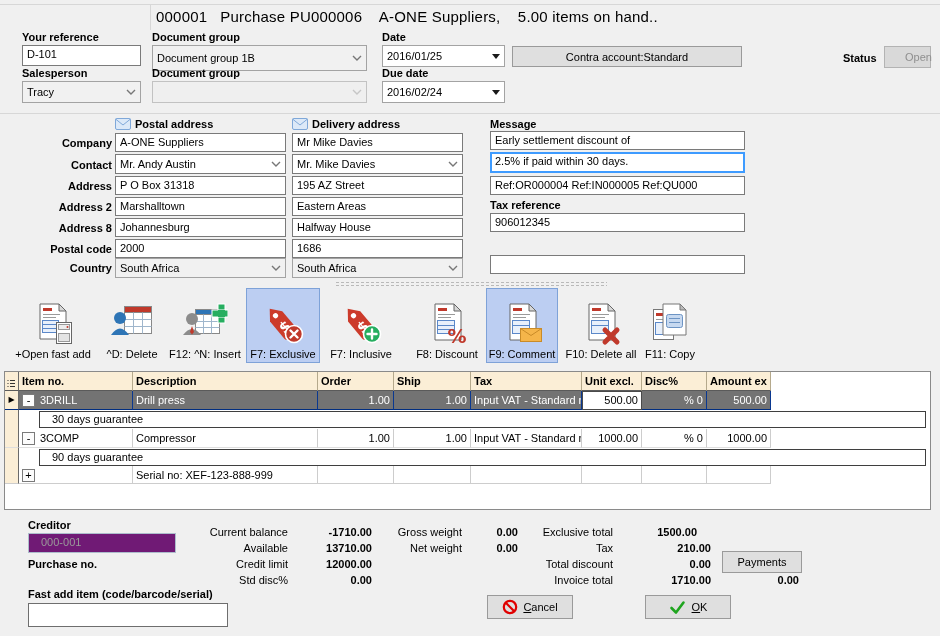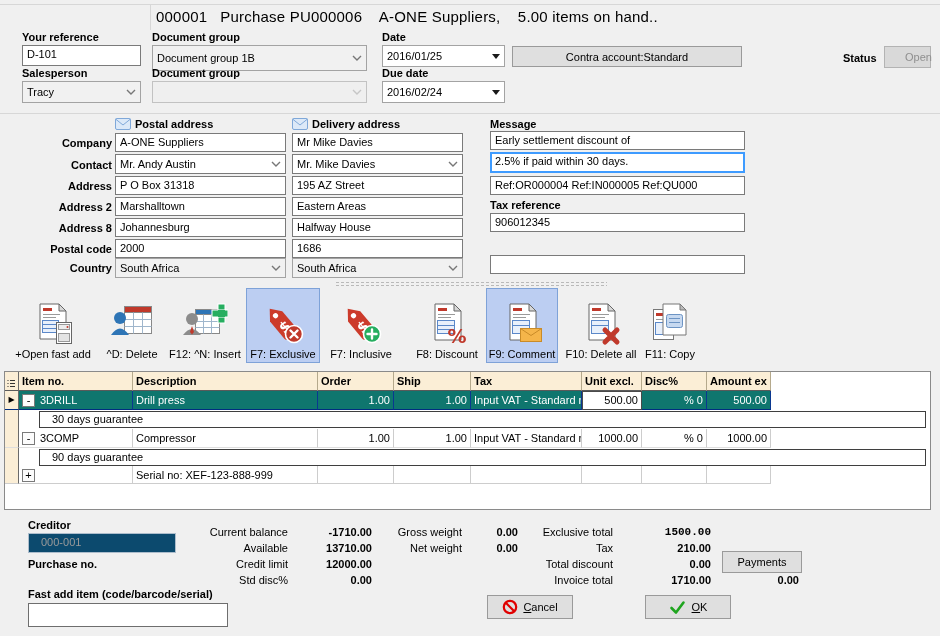--- a/index.html
+++ b/index.html
@@ -9,21 +9,21 @@
     font-family:"Liberation Sans","DejaVu Sans",sans-serif;font-size:11px;
   }
   .abs{position:absolute;}
   .lbl{position:absolute;white-space:nowrap;line-height:12px;font-weight:bold;}
   .b{font-weight:bold;}
   .input{
     position:absolute;background:#fff;border:1px solid #7a7a7a;box-sizing:border-box;
     padding:2px 4px;line-height:13px;white-space:nowrap;overflow:hidden;
   }
   .input.focused{border:2px solid #3E9BFF;padding:1px 3px;}
-  .input.disabled{background:#0c4a6e;border:1px solid #ADBDCC;color:#9A9A9A;padding-left:12px;}
+  .input.disabled{background:#701a75;border:1px solid #ADBDCC;color:#9A9A9A;padding-left:12px;}
   .combo{
     position:absolute;display:flex;align-items:center;background:#F1F1F1;
     border:1px solid #A3A3A3;box-sizing:border-box;padding:0 4px;
   }
   .combo .val{flex:1;white-space:nowrap;overflow:hidden;}
   .combo.white{background:#fff;}
   .btn{
     position:absolute;background:#DFDFDF;border:1px solid #9A9A9A;box-sizing:border-box;
     display:flex;align-items:center;justify-content:center;font-size:11px;cursor:default;
   }
@@ -48,21 +48,21 @@
   .grow{display:flex;}
   .cell{box-sizing:border-box;border-right:1px solid #CDCDCD;padding:0 3px;line-height:18px;
     white-space:nowrap;overflow:hidden;height:100%;}
   .w0{width:14px;}.w1{width:114px;}.w2{width:185px;}.w3{width:76px;}.w4{width:77px;}
   .w5{width:111px;}.w6{width:60px;}.w7{width:65px;}.w8{width:64px;}
   .hdr{height:19px;}
   .hdr .cell{background:#FBEED6;font-weight:bold;border-right:1px solid #B5A98C;border-bottom:1px solid #5A5A5A;}
   .gutter{background:#FBEED6 !important;border-right:1px solid #6A6A6A !important;padding:0;text-align:center;color:#000 !important;}
   .itemrow{height:19px;}
   .itemrow .cell{border-bottom:1px solid #DEDEDE;}
-  .selrow .cell{background:#0f766e;color:#fff;border-right-color:#0A3890;border-bottom-color:#002D80;}
+  .selrow .cell{background:#737373;color:#fff;border-right-color:#0A3890;border-bottom-color:#002D80;}
   .editcell{background:#fff !important;color:#000 !important;border:1px solid #4A4A4A !important;text-align:right;line-height:16px;}
   .num{text-align:right;}
   .expand{display:inline-block;width:13px;height:13px;border:1px solid #7a7a7a;background:#FCFCFC;
     color:#000;line-height:11px;text-align:center;font-size:11px;vertical-align:middle;margin-right:5px;margin-bottom:2px;box-sizing:border-box;}
   .commentrow{height:19px;display:flex;align-items:center;}
   .cbox{margin-left:20px;width:887px;height:17px;border:1px solid #3F3F3F;background:#fff;
     box-sizing:border-box;line-height:15px;padding:0 12px;white-space:nowrap;overflow:hidden;}
   .serialrow{height:18px;}
   .serialrow .cell{border-bottom:1px solid #CDCDCD;}
 
@@ -407,21 +407,21 @@
 <div class="sum-value" style="left:292px;top:558px;width:80px;">12000.00</div>
 <div class="sum-label" style="left:185px;top:574px;width:103px;">Std disc%</div>
 <div class="sum-value" style="left:292px;top:574px;width:80px;">0.00</div>
 
 <div class="sum-label" style="left:385px;top:526px;width:77px;">Gross weight</div>
 <div class="sum-value" style="left:468px;top:526px;width:50px;">0.00</div>
 <div class="sum-label" style="left:385px;top:542px;width:77px;">Net weight</div>
 <div class="sum-value" style="left:468px;top:542px;width:50px;">0.00</div>
 
 <div class="sum-label" style="left:508px;top:526px;width:105px;">Exclusive total</div>
-<div class="sum-value" style="left:625px;top:526px;width:86px;font-family:Liberation Mono, monospace;">1500.00</div>
+<div class="sum-value" style="left:611px;top:526px;width:86px;">1500.00</div>
 <div class="sum-label" style="left:508px;top:542px;width:105px;">Tax</div>
 <div class="sum-value" style="left:625px;top:542px;width:86px;">210.00</div>
 <div class="sum-label" style="left:508px;top:558px;width:105px;">Total discount</div>
 <div class="sum-value" style="left:625px;top:558px;width:86px;">0.00</div>
 <div class="sum-label" style="left:508px;top:574px;width:105px;">Invoice total</div>
 <div class="sum-value" style="left:625px;top:574px;width:86px;">1710.00</div>
 
 <div class="btn" style="left:722px;top:551px;width:80px;height:22px;">Payments</div>
 <div class="sum-value" style="left:739px;top:574px;width:60px;">0.00</div>
 

